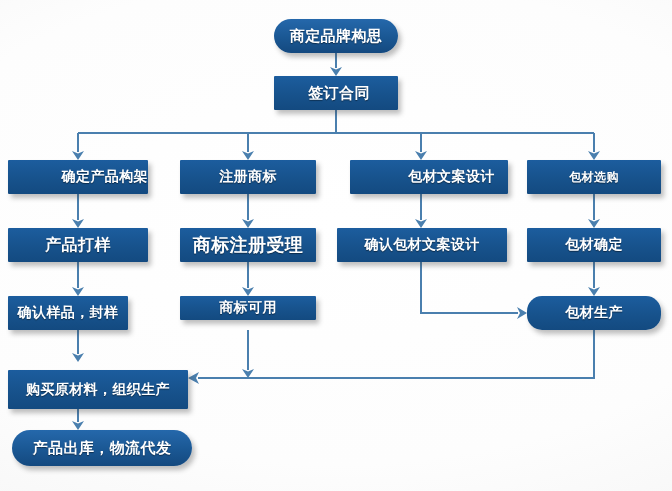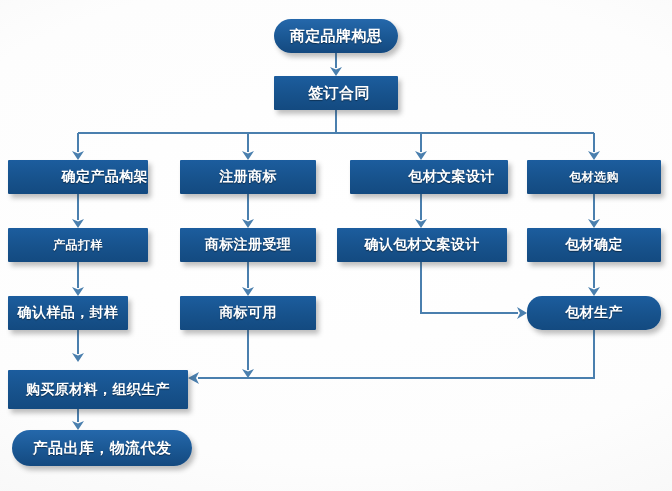--- a/index.html
+++ b/index.html
@@ -144,36 +144,36 @@
       </div>
       <div class="node rect" style="left: 180px; top: 160px; width: 136px; height: 34px; font-size: 14px;">
         <span>注册商标</span>
       </div>
       <div class="node rect" style="left: 350px; top: 160px; width: 158px; height: 34px; font-size: 14px; padding-left: 45px;">
         <span>包材文案设计</span>
       </div>
       <div class="node rect" style="left: 527px; top: 160px; width: 134px; height: 34px; font-size: 12px;">
         <span>包材选购</span>
       </div>
-      <div class="node rect" style="left: 8px; top: 228px; width: 140px; height: 34px; font-size: 12px; font-family: Liberation Mono, monospace;">
+      <div class="node rect" style="left: 8px; top: 228px; width: 140px; height: 34px; font-size: 16px; font-family: Liberation Mono, monospace;">
         <span>产品打样</span>
       </div>
-      <div class="node rect" style="left: 180px; top: 228px; width: 136px; height: 34px; font-size: 14px;">
+      <div class="node rect" style="left: 180px; top: 228px; width: 136px; height: 34px; font-size: 18px;">
         <span>商标注册受理</span>
       </div>
       <div class="node rect" style="left: 337px; top: 228px; width: 170px; height: 34px; font-size: 14px;">
         <span>确认包材文案设计</span>
       </div>
       <div class="node rect" style="left: 527px; top: 228px; width: 134px; height: 34px; font-size: 14px;">
         <span>包材确定</span>
       </div>
       <div class="node rect" style="left: 8px; top: 296px; width: 120px; height: 34px; font-size: 14px;">
         <span>确认样品，封样</span>
       </div>
-      <div class="node rect" style="left: 180px; top: 296px; width: 136px; height: 34px; font-size: 14px;">
+      <div class="node rect" style="left: 180px; top: 296px; width: 136px; height: 24px; font-size: 14px;">
         <span>商标可用</span>
       </div>
       <div class="node rect" style="left: 527px; top: 296px; width: 134px; height: 34px; font-size: 14px; border-radius: 15px;">
         <span>包材生产</span>
       </div>
       <div class="node rect" style="left: 8px; top: 370px; width: 180px; height: 39px; font-size: 14px;">
         <span>购买原材料，组织生产</span>
       </div>
       <div class="node rounded" style="left: 12px; top: 430px; width: 180px; height: 36px; font-size: 15px;">
         <span>产品出库，物流代发</span>

